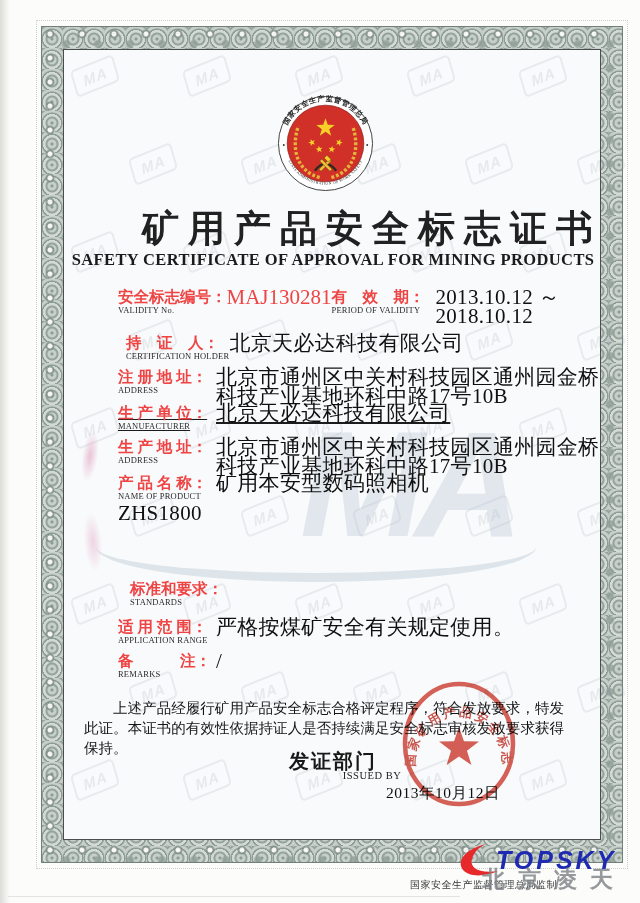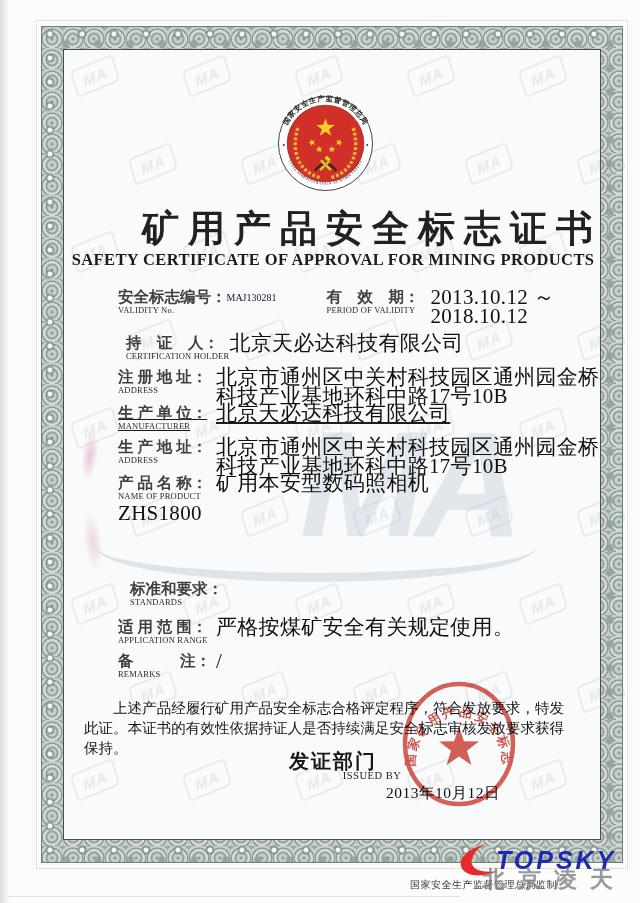--- a/index.html
+++ b/index.html
@@ -43,24 +43,24 @@
   .emblem{position:absolute;left:277px;top:95px;width:97px;height:97px;}
   
   .title{position:absolute;left:64px;top:204px;width:538px;text-align:right;
     font-size:37px;font-weight:bold;letter-spacing:9px;color:#212121;}
   .subtitle{position:absolute;left:64px;top:250px;width:538px;text-align:center;
     font-size:16.5px;font-weight:bold;letter-spacing:.4px;color:#1b1b1b;}
   
   .frow{position:absolute;left:118px;right:38px;display:flex;align-items:flex-start;}
   .lab{flex:0 0 98px;}
   .lab2{flex:0 0 104px;}
-  .zh{font-size:15.5px;font-weight:bold;color:#404040;line-height:17px;white-space:nowrap;}
+  .zh{font-size:15.5px;font-weight:bold;color:#ef4444;line-height:17px;white-space:nowrap;}
   .en{font-size:8.5px;color:#2a2a2a;line-height:10px;letter-spacing:.2px;white-space:nowrap;}
   .val{flex:1;font-size:21px;color:#101010;line-height:19px;letter-spacing:.3px;}
-  .val-fixed{flex:0 0 100px;font-size:10px;color:#0f172a;line-height:19px;}
+  .val-fixed{flex:0 0 100px;font-size:21px;color:#ef4444;line-height:19px;}
   
   .statement{position:absolute;left:84px;top:698px;width:480px;
     font-size:14.5px;line-height:20px;text-indent:2em;text-align:justify;color:#151515;}
   .issue-zh{position:absolute;left:64px;top:748px;width:538px;text-align:center;
     font-size:20px;font-weight:bold;letter-spacing:2px;color:#181818;}
   .issue-en{position:absolute;left:59px;top:770px;width:626px;text-align:center;
     font-size:10.5px;letter-spacing:.5px;color:#222;}
   .issue-date{position:absolute;left:386px;top:783px;font-size:15.5px;color:#111;letter-spacing:.5px;}
   
   .seal{position:absolute;left:398px;top:678px;width:122px;height:132px;

